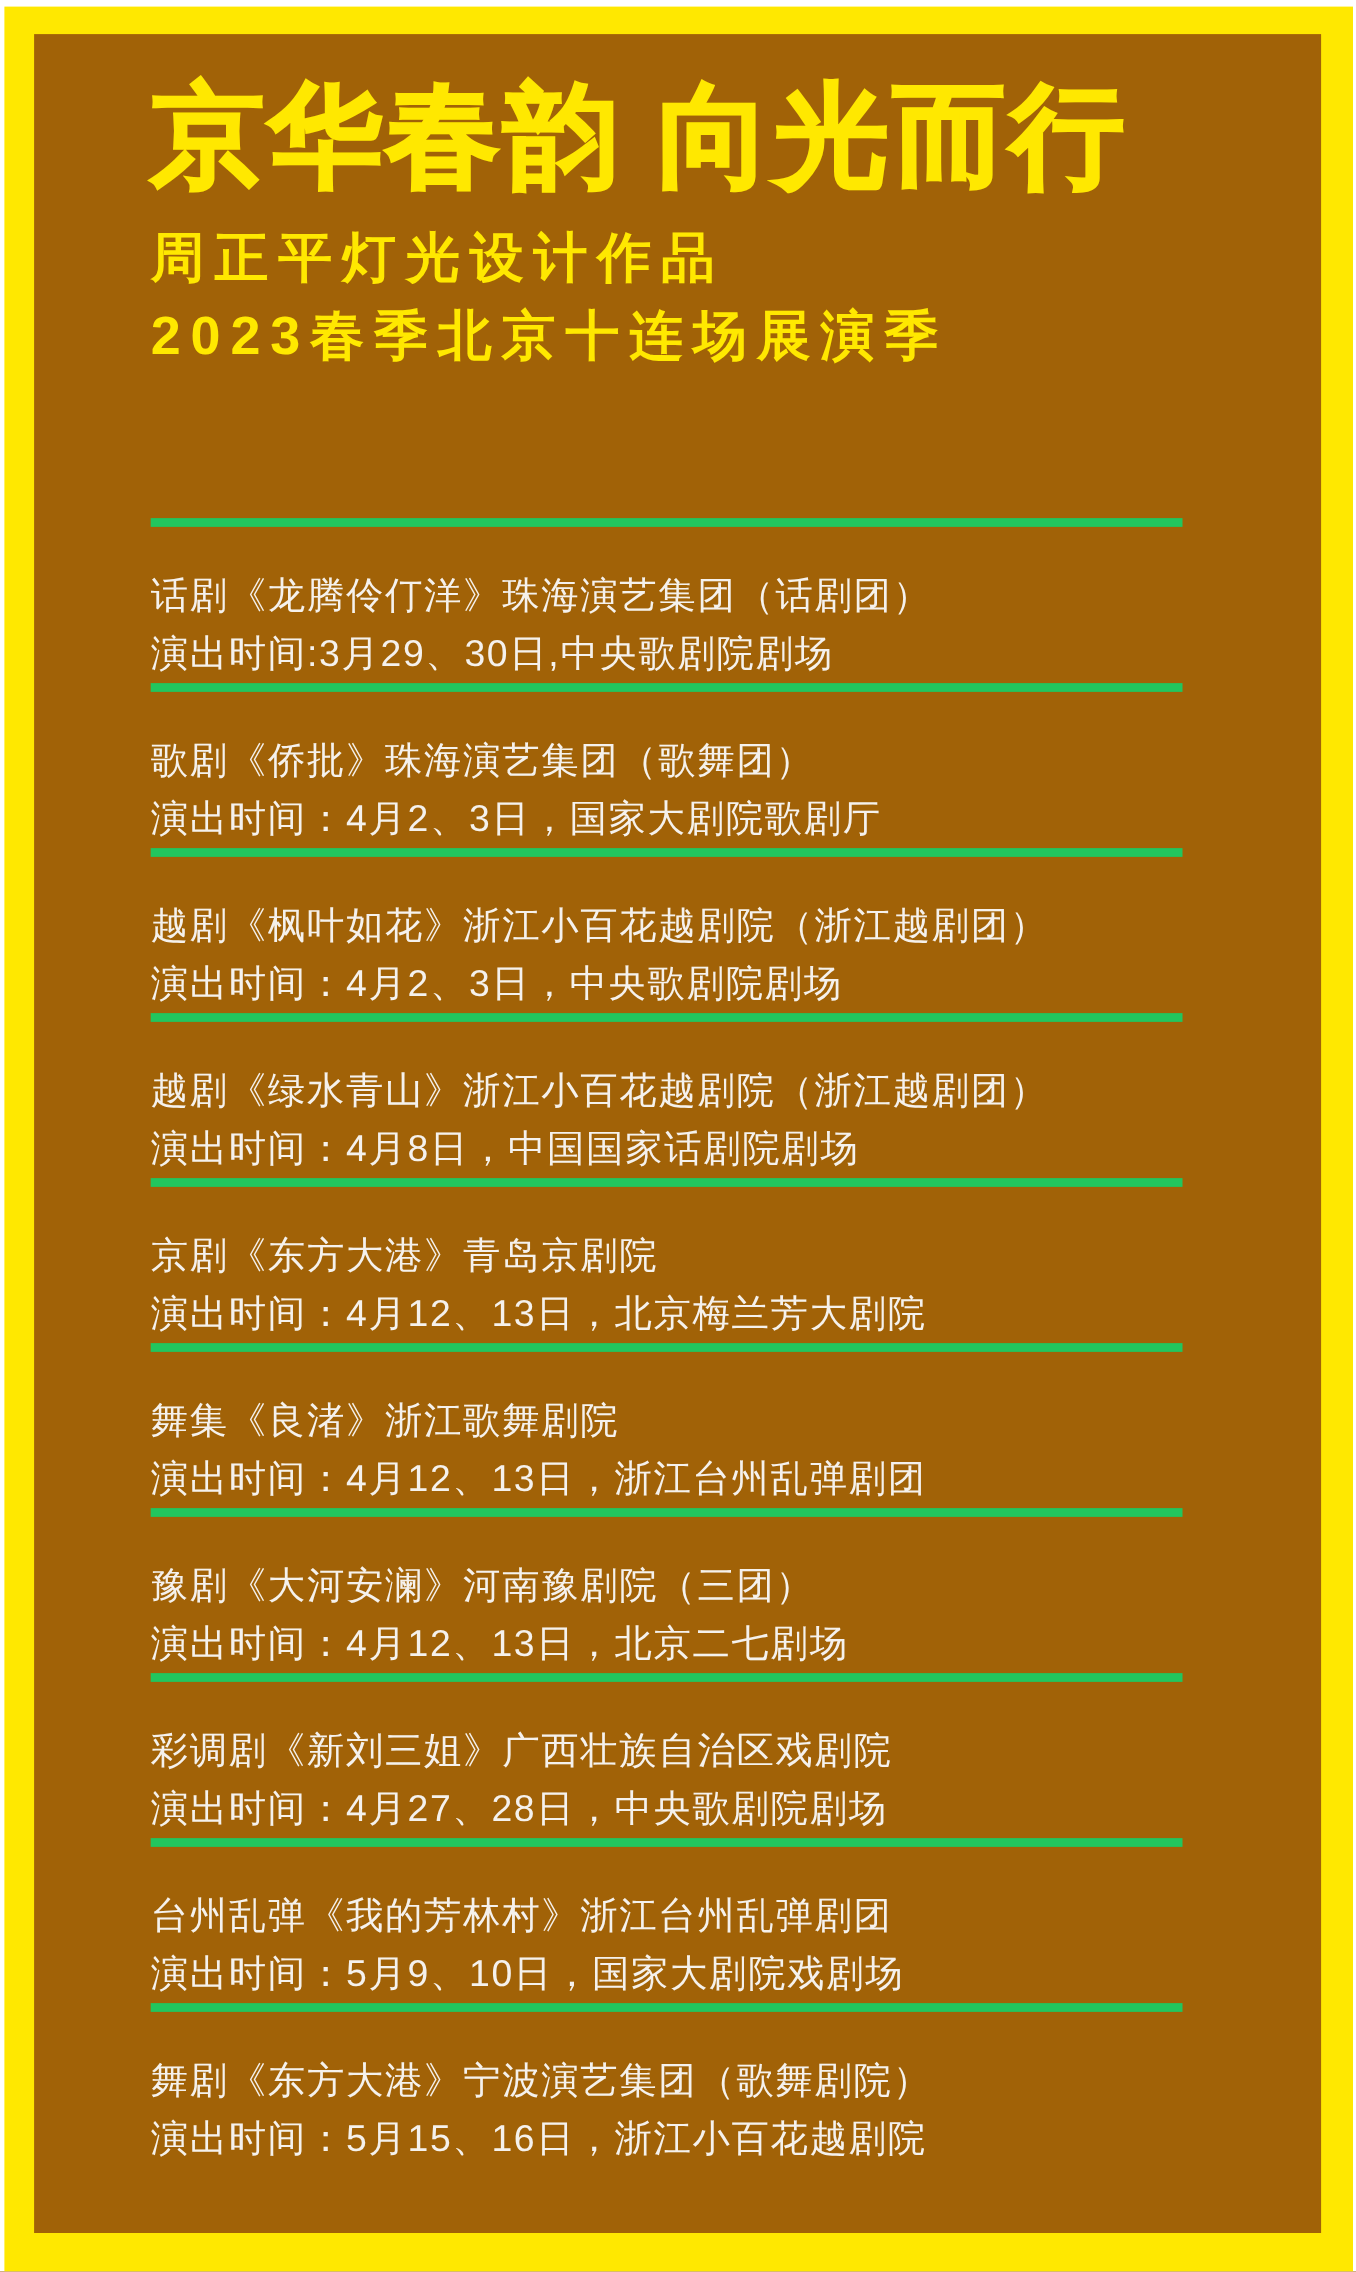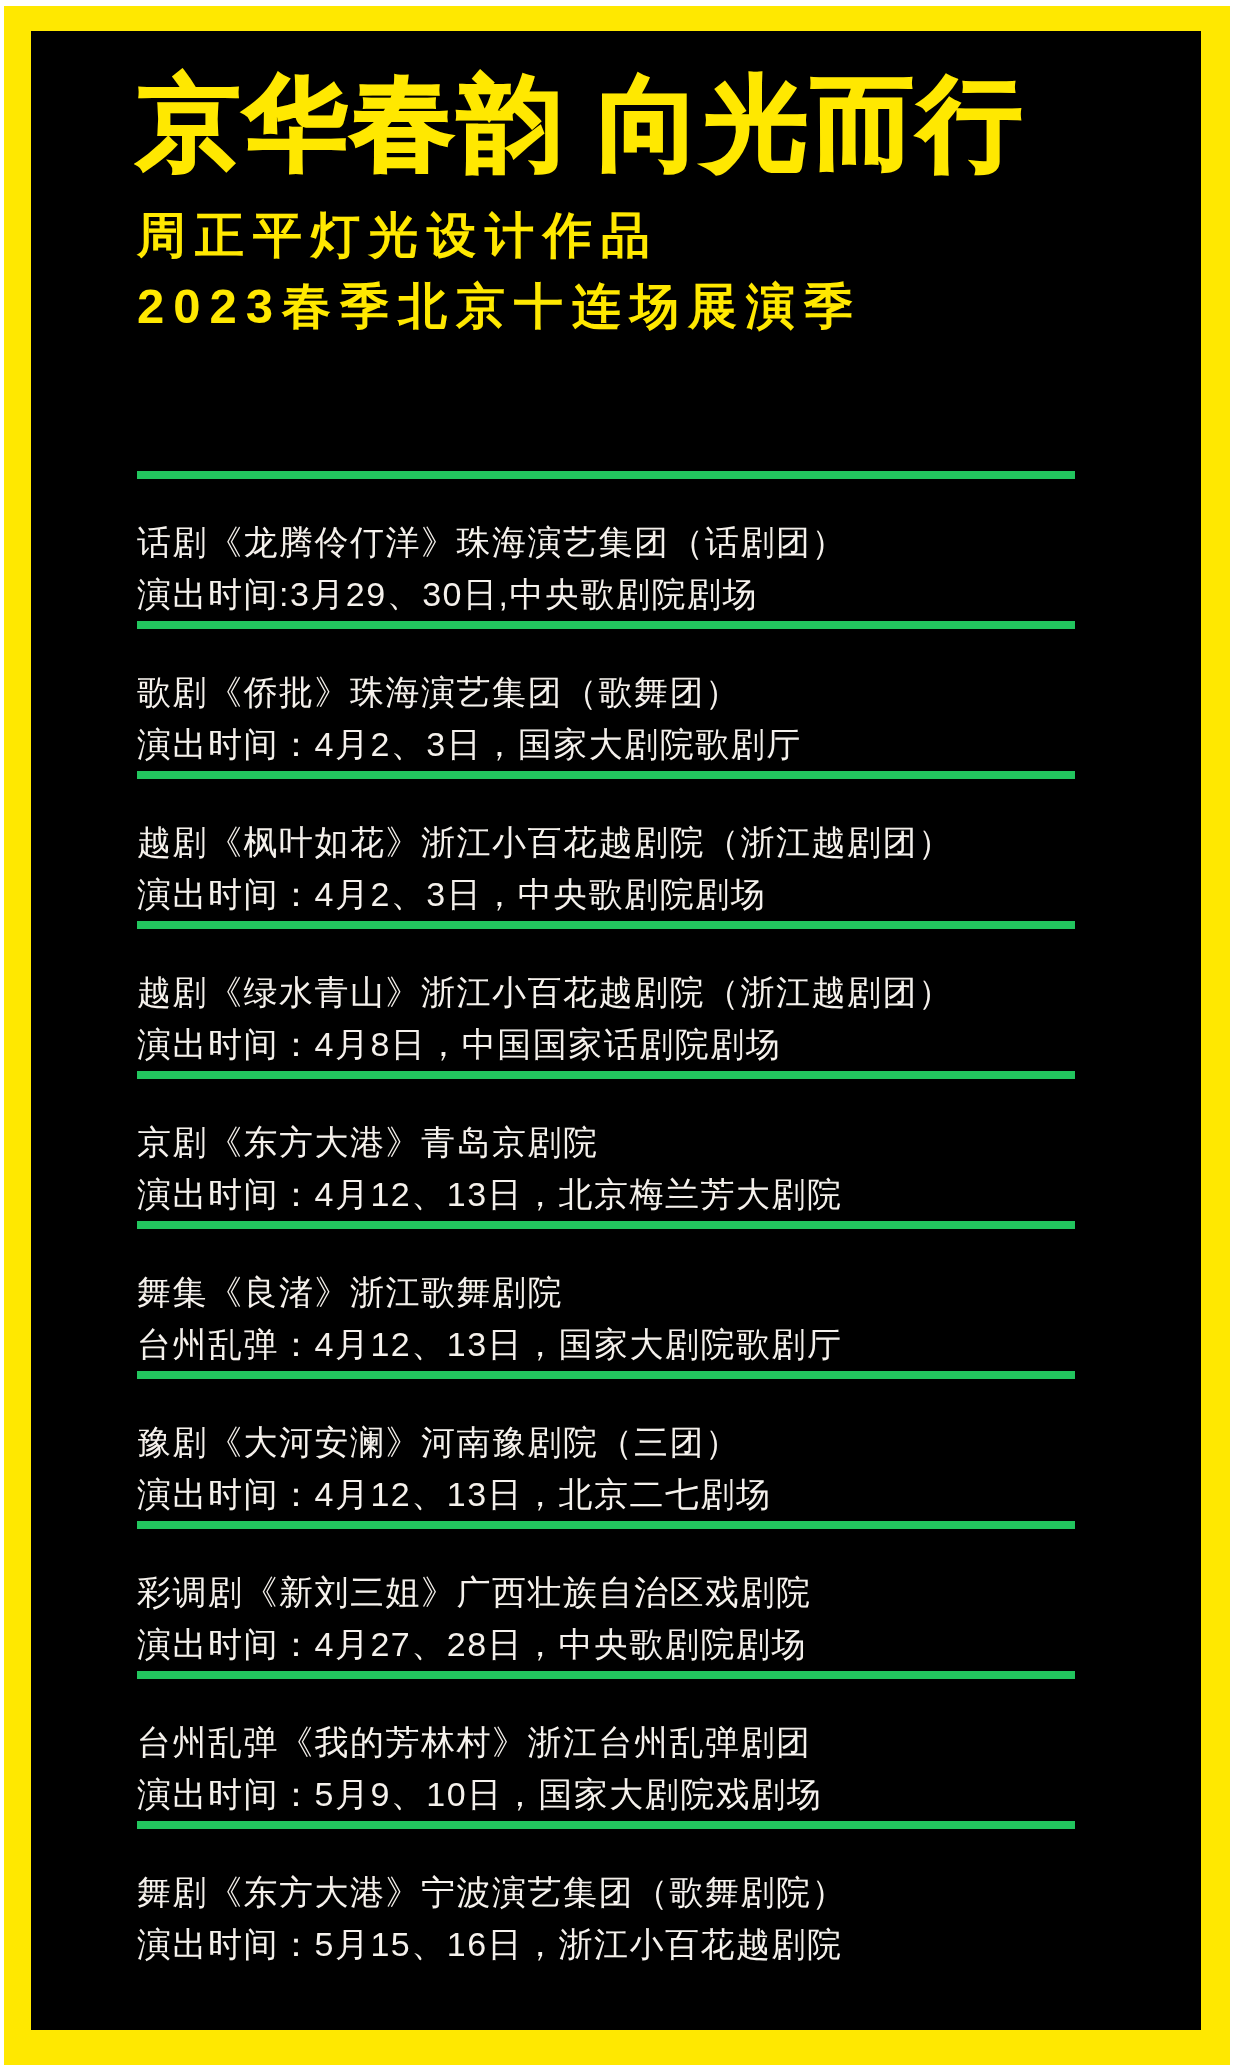--- a/index.html
+++ b/index.html
@@ -11,21 +11,21 @@
     overflow:hidden;
   }
   .poster-frame{
     position:absolute;
     top:6px;left:4px;right:3px;bottom:0;
     background:#ffe800;
   }
   .poster-panel{
     position:absolute;
     top:25px;left:27px;right:29px;bottom:35px;
-    background:#000000;
+    background:#a16207;
     padding:0 126px 0 106px;
     box-sizing:border-box;
   }
   .poster-header{
     margin-top:32px;
   }
   .poster-title{
     margin:0;
     color:#ffe800;
     font-size:103px;
@@ -98,21 +98,21 @@
           <p class="show-line show-time">演出时间：4月8日，中国国家话剧院剧场</p>
         </section>
 
         <section class="show-item">
           <p class="show-line show-name">京剧《东方大港》青岛京剧院</p>
           <p class="show-line show-time">演出时间：4月12、13日，北京梅兰芳大剧院</p>
         </section>
 
         <section class="show-item">
           <p class="show-line show-name">舞集《良渚》浙江歌舞剧院</p>
-          <p class="show-line show-time">台州乱弹：4月12、13日，国家大剧院歌剧厅</p>
+          <p class="show-line show-time">演出时间：4月12、13日，浙江台州乱弹剧团</p>
         </section>
 
         <section class="show-item">
           <p class="show-line show-name">豫剧《大河安澜》河南豫剧院（三团）</p>
           <p class="show-line show-time">演出时间：4月12、13日，北京二七剧场</p>
         </section>
 
         <section class="show-item">
           <p class="show-line show-name">彩调剧《新刘三姐》广西壮族自治区戏剧院</p>
           <p class="show-line show-time">演出时间：4月27、28日，中央歌剧院剧场</p>

